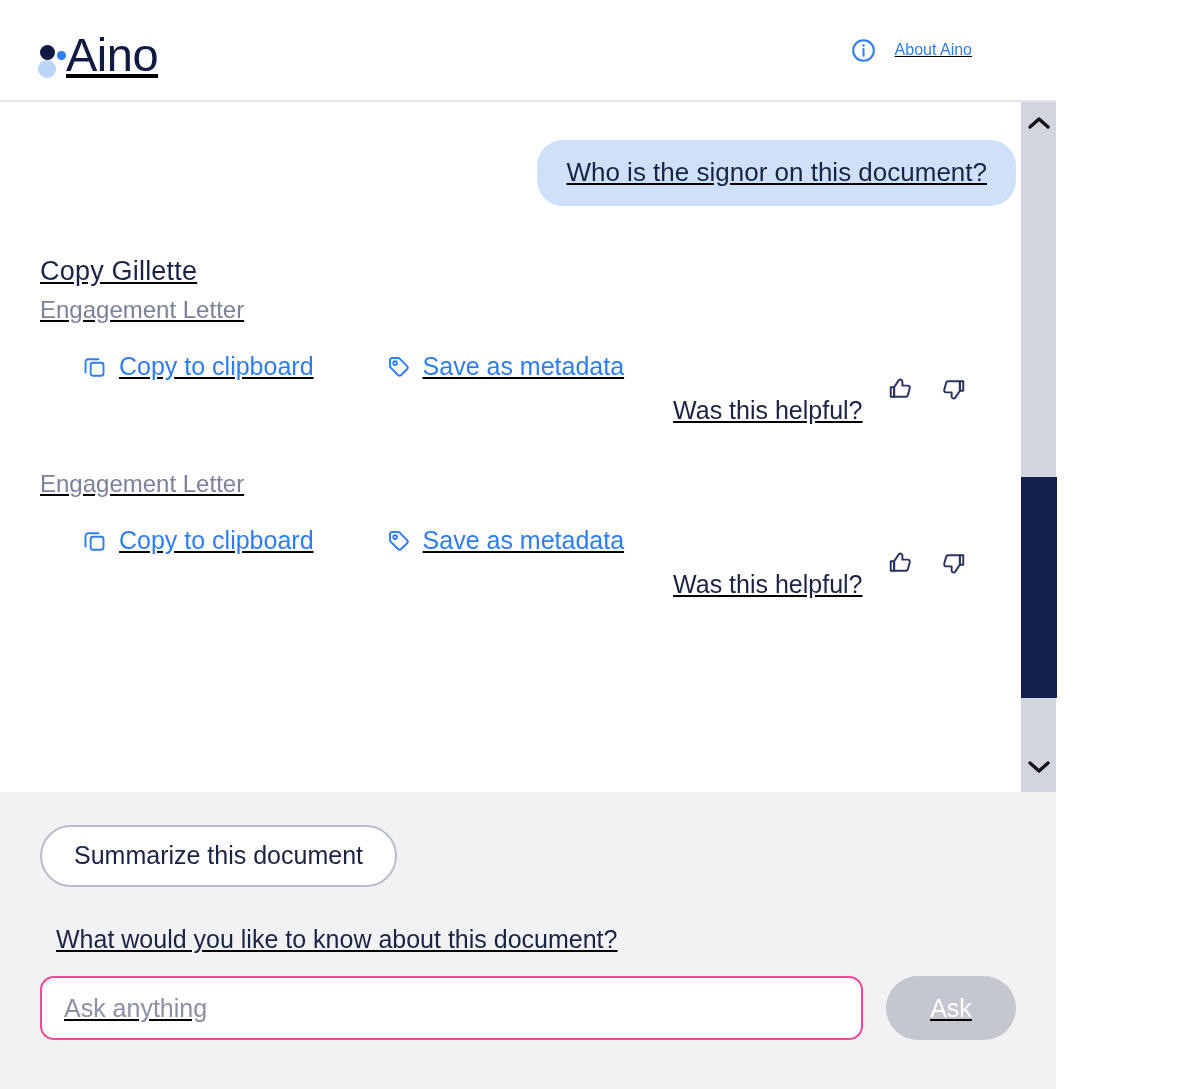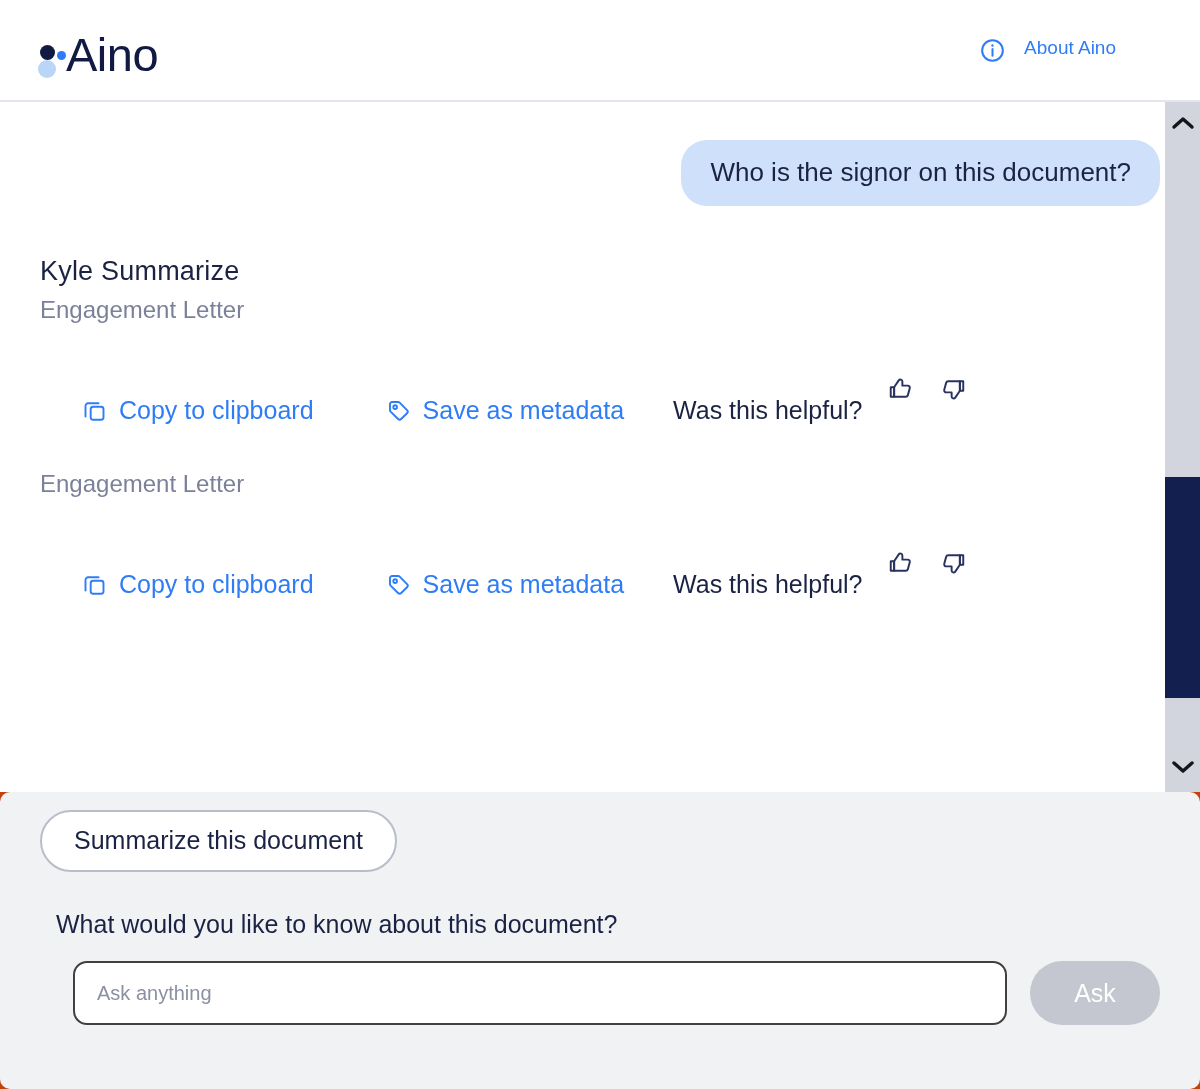--- a/index.html
+++ b/index.html
@@ -6,26 +6,27 @@
 
   html, body {
     width: 1200px;
     height: 1089px;
     overflow: hidden;
     background: #ffffff;
     font-family: "Liberation Sans", sans-serif;
   }
 
   #app {
-    width: 1200px;
+    width: 1056px;
     height: 1089px;
     display: flex;
     flex-direction: column;
     background: #c2410c;
     position: relative;
+    text-decoration: underline;
   }
 
   
   .header {
     height: 102px;
     flex: 0 0 102px;
     display: flex;
     align-items: center;
     justify-content: space-between;
     padding: 0 84px 0 38px;
@@ -57,23 +58,24 @@
     line-height: 47px;
     color: #111a42;
     letter-spacing: -0.5px;
     font-weight: 400;
     margin-left: -2px;
     padding-bottom: 2px;
   }
 
   .about {
     display: flex;
+    align-items: center;
     gap: 18px;
     color: #2f7df6;
-    font-size: 19px;
+    font-size: 16px;
     cursor: pointer;
   }
   .about svg { display: block; }
 
   
   .chat-wrap {
     flex: 1 1 auto;
     display: flex;
     position: relative;
     min-height: 0;
@@ -106,21 +108,21 @@
     letter-spacing: 0.2px;
   }
   .answer-source {
     font-size: 24px;
     color: #7b8199;
     line-height: 26px;
   }
 
   .actions {
     display: flex;
-    align-items: flex-end;
+    align-items: flex-start;
     margin-top: 29px;
     padding-left: 41px;
     gap: 0;
   }
   .action {
     display: flex;
     align-items: center;
     gap: 11px;
     color: #2f7df6;
     font-size: 25px;
@@ -186,22 +188,21 @@
     top: 55%;
     height: 37%;
     background: #131f4f;
     cursor: pointer;
   }
 
   
   .composer {
     flex: 0 0 297px;
     background: #f1f2f4;
-    padding: 18px 40px 0 40px;
-    border-radius: 10px;
+    padding: 33px 40px 0 40px;
   }
   .chip {
     display: inline-block;
     background: #ffffff;
     border: 2px solid #b9bdc9;
     border-radius: 36px;
     color: #1b2344;
     font-size: 25px;
     line-height: 28px;
     padding: 14px 32px 16px 32px;
@@ -216,29 +217,28 @@
   }
   .input-row {
     display: flex;
     align-items: center;
     gap: 23px;
     margin-top: 22px;
   }
   .ask-input {
     flex: 1 1 auto;
     height: 64px;
-    border: 2px solid #404040;
+    border: 2px solid #ec4899;
     border-radius: 14px;
     background: #ffffff;
-    font-size: 20px;
+    font-size: 25px;
     color: #1b2344;
     padding: 0 22px;
     font-family: "Liberation Sans", sans-serif;
     outline: none;
-    margin-left: 33px;
   }
   .ask-input::placeholder { color: #8b90a3; }
   .ask-btn {
     flex: 0 0 auto;
     width: 130px;
     height: 64px;
     border: none;
     border-radius: 32px;
     background: #c4c7cf;
     color: #ffffff;
@@ -276,21 +276,21 @@
 
   <div class="chat-wrap">
     <div class="chat">
 
       <div class="row-user">
         <div class="bubble">Who is the signor on this document?</div>
       </div>
 
       <div class="row-answer">
         <div class="answer">
-          <div class="answer-title">Kyle Summarize</div>
+          <div class="answer-title">Copy Gillette</div>
           <div class="answer-source">Engagement Letter</div>
         </div>
         <div class="actions">
           <div class="action">
             <span>
               <svg width="27" height="27" viewBox="0 0 24 24" fill="none" stroke="#2f7df6" stroke-width="1.7">
                 <rect x="8.6" y="8.6" width="11.4" height="11.6" rx="2.2"></rect>
                 <path d="M15.6 5.6H6.3A2.3 2.3 0 0 0 4 7.9v9.4" stroke-linecap="round"></path>
               </svg>
             </span>

